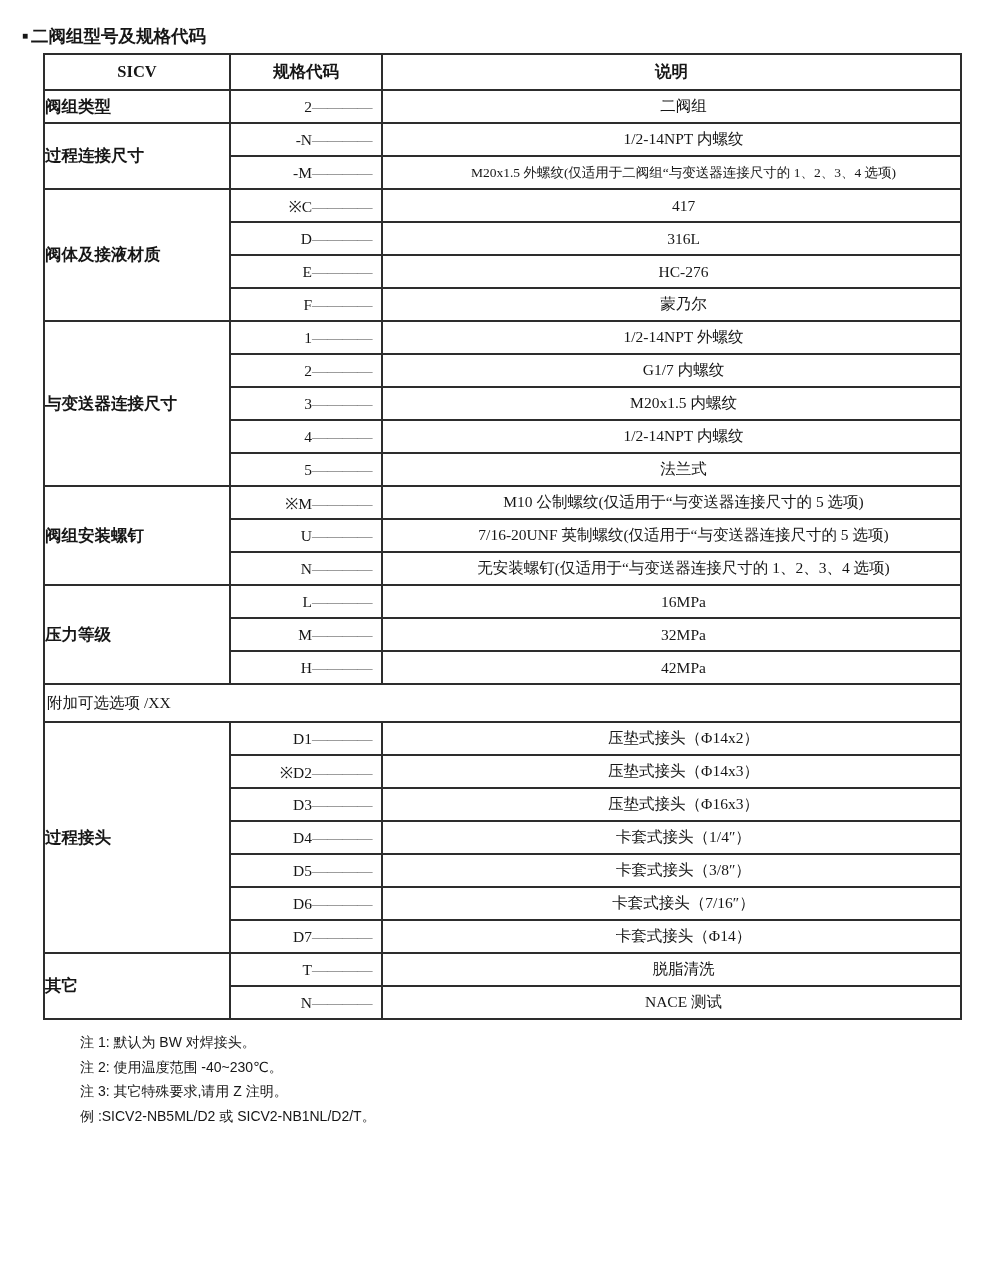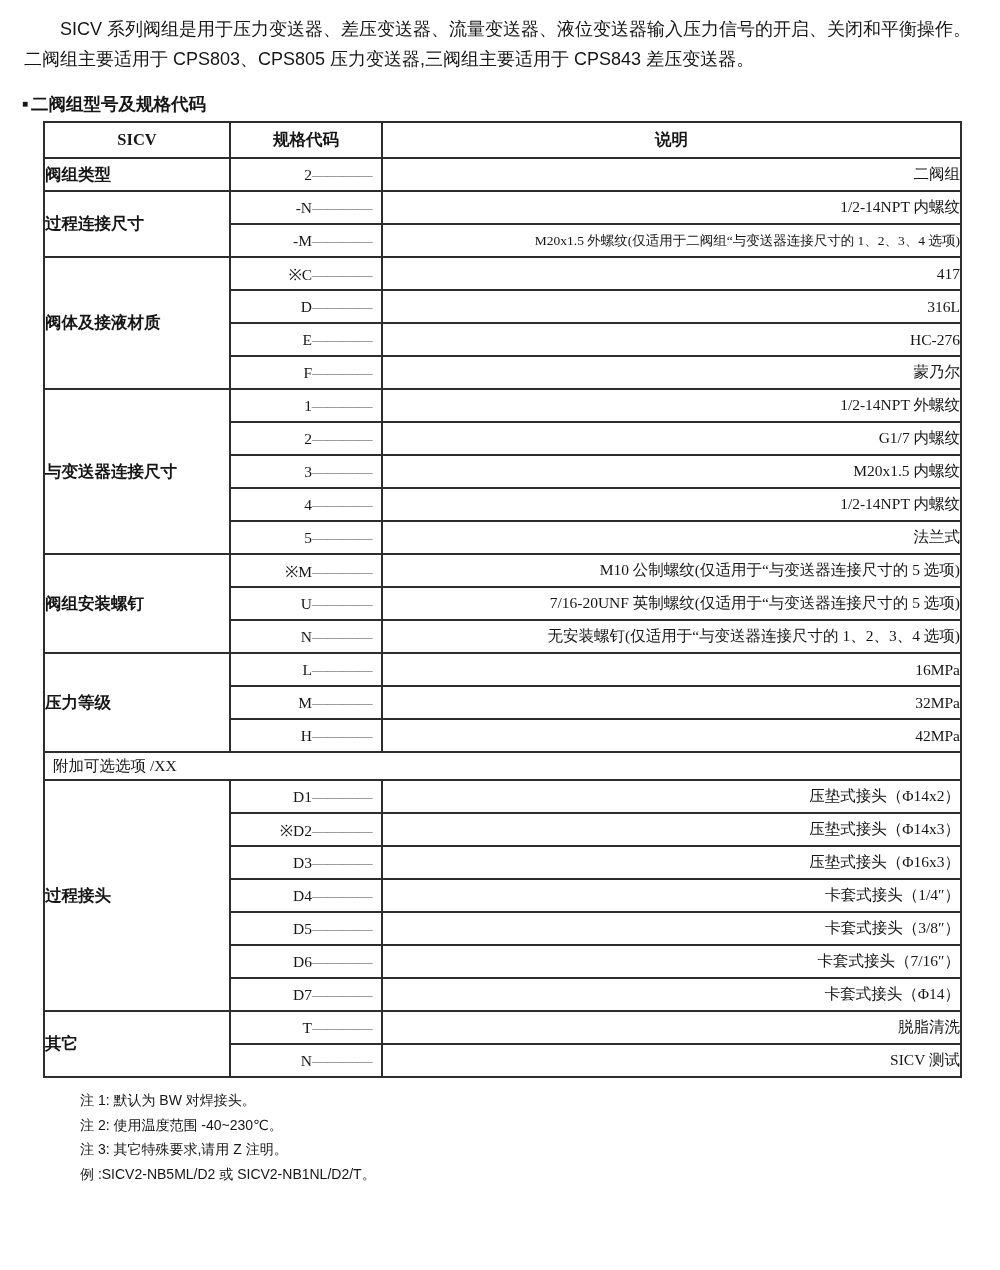--- a/index.html
+++ b/index.html
@@ -33,36 +33,35 @@
     border:2px solid #2d2d2d; padding:0;
     font-family:"Liberation Serif","DejaVu Serif",serif;
     overflow:hidden;
   }
   .spec th { height:36px; font-size:16.5px; font-weight:700; text-align:center;border-radius:13px; }
   .spec td { height:33px; font-size:15.5px; }
   .spec td.label { font-weight:700; font-size:16.5px; text-align:left; }
   .spec td.code { text-align:right; padding-right:9px; white-space:nowrap; }
   .code-text { color:#161616; }
   .dashes { color:#7c7c7c; letter-spacing:-0.5px; }
-  .spec td.desc { text-align:right; padding-left:24px; white-space:nowrap; }
+  .spec td.desc { text-align:center; padding-left:24px; white-space:nowrap; }
   .spec td.desc.small { font-size:13.5px; }
   .spec tr.divider-row td {
-    height:28px; text-align:left; padding-left:8px; font-size:15.5px; font-weight:400;
+    height:38px; text-align:left; padding-left:2px; font-size:15.5px; font-weight:400;
   }
 
   .notes { margin:10px 0 0 58px; font-size:14px; line-height:24.5px; font-weight:500; }
   .notes div { white-space:nowrap; }
 </style>
 </head>
 <body>
 
 <div class="page">
 
 
-  <p class="intro">SICV 系列阀组是用于压力变送器、差压变送器、流量变送器、液位变送器输入压力信号的开启、关闭和平衡操作。二阀组主要适用于 CPS803、CPS805 压力变送器,三阀组主要适用于 CPS843 差压变送器。</p>
 
   <div class="section-heading">
     <span class="bullet">■</span>
     <span>二阀组型号及规格代码</span>
   </div>
 
   <table class="spec">
     <colgroup>
       <col style="width:186px">
         <col style="width:152px">
@@ -194,21 +193,21 @@
       <td class="desc">卡套式接头（Φ14）</td>
     </tr>
 
     <tr>
       <td class="label" rowspan="2">其它</td>
       <td class="code"><span class="code-text">T</span><span class="dashes">————</span></td>
       <td class="desc">脱脂清洗</td>
     </tr>
     <tr>
       <td class="code"><span class="code-text">N</span><span class="dashes">————</span></td>
-      <td class="desc">SICV 测试</td>
+      <td class="desc">NACE 测试</td>
     </tr>
   </tbody>
     </table>
 
   <div class="notes">
     <div>注 1: 默认为 BW 对焊接头。</div>
     <div>注 2: 使用温度范围 -40~230℃。</div>
     <div>注 3: 其它特殊要求,请用 Z 注明。</div>
     <div>例 :SICV2-NB5ML/D2 或 SICV2-NB1NL/D2/T。</div>
   </div>

